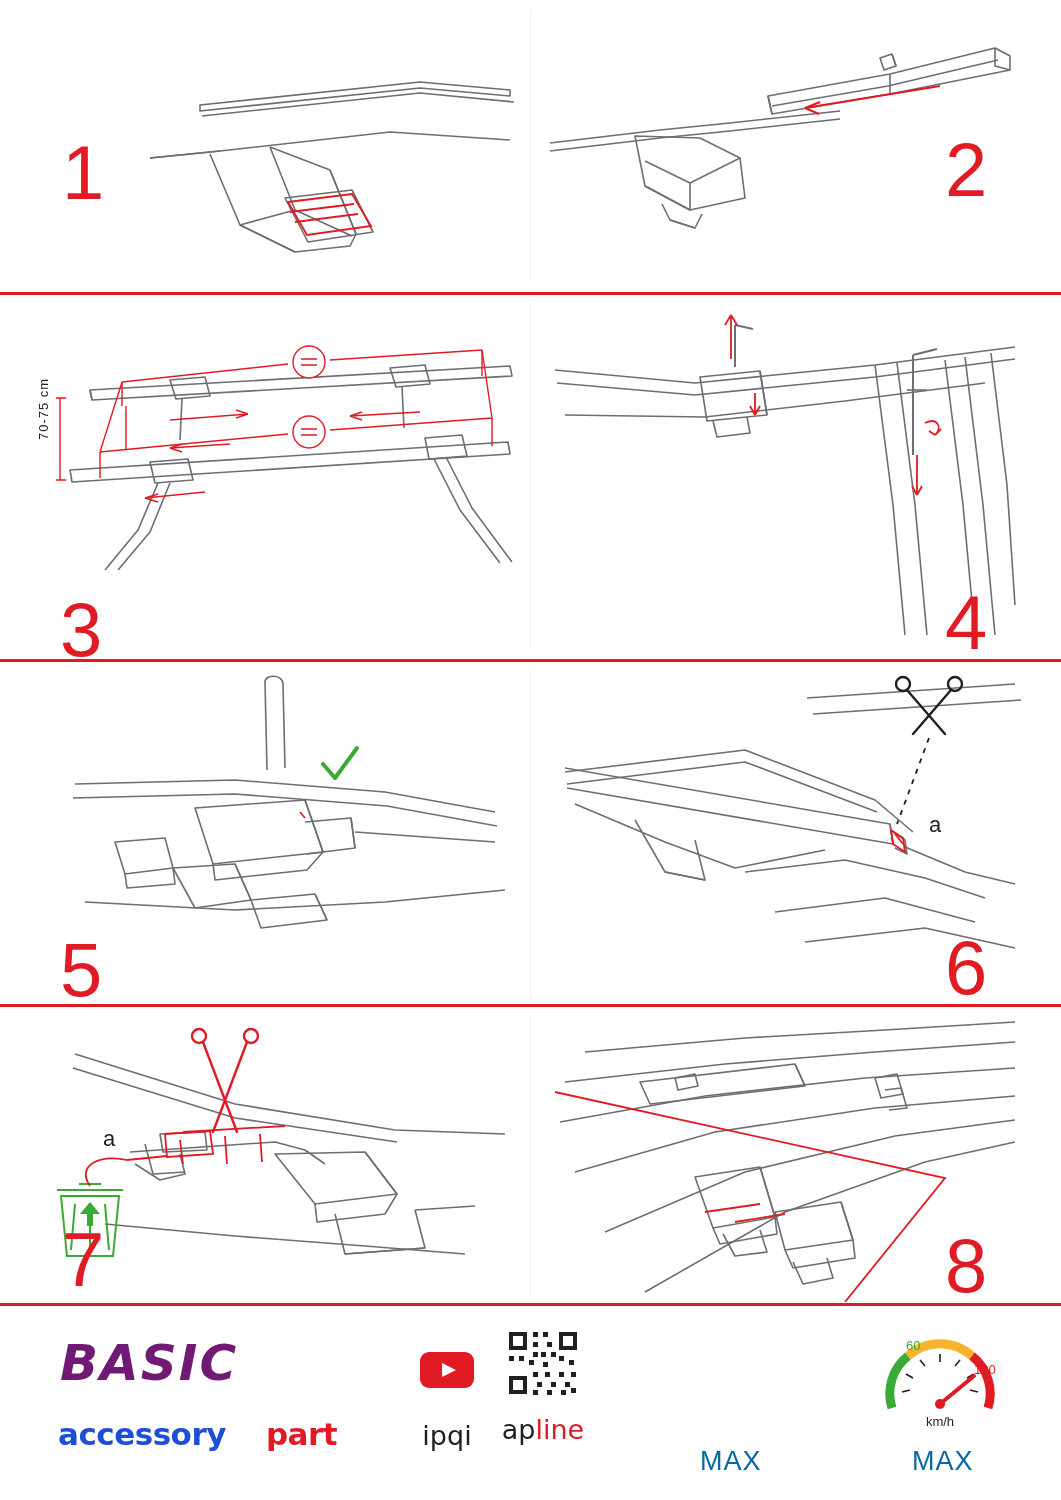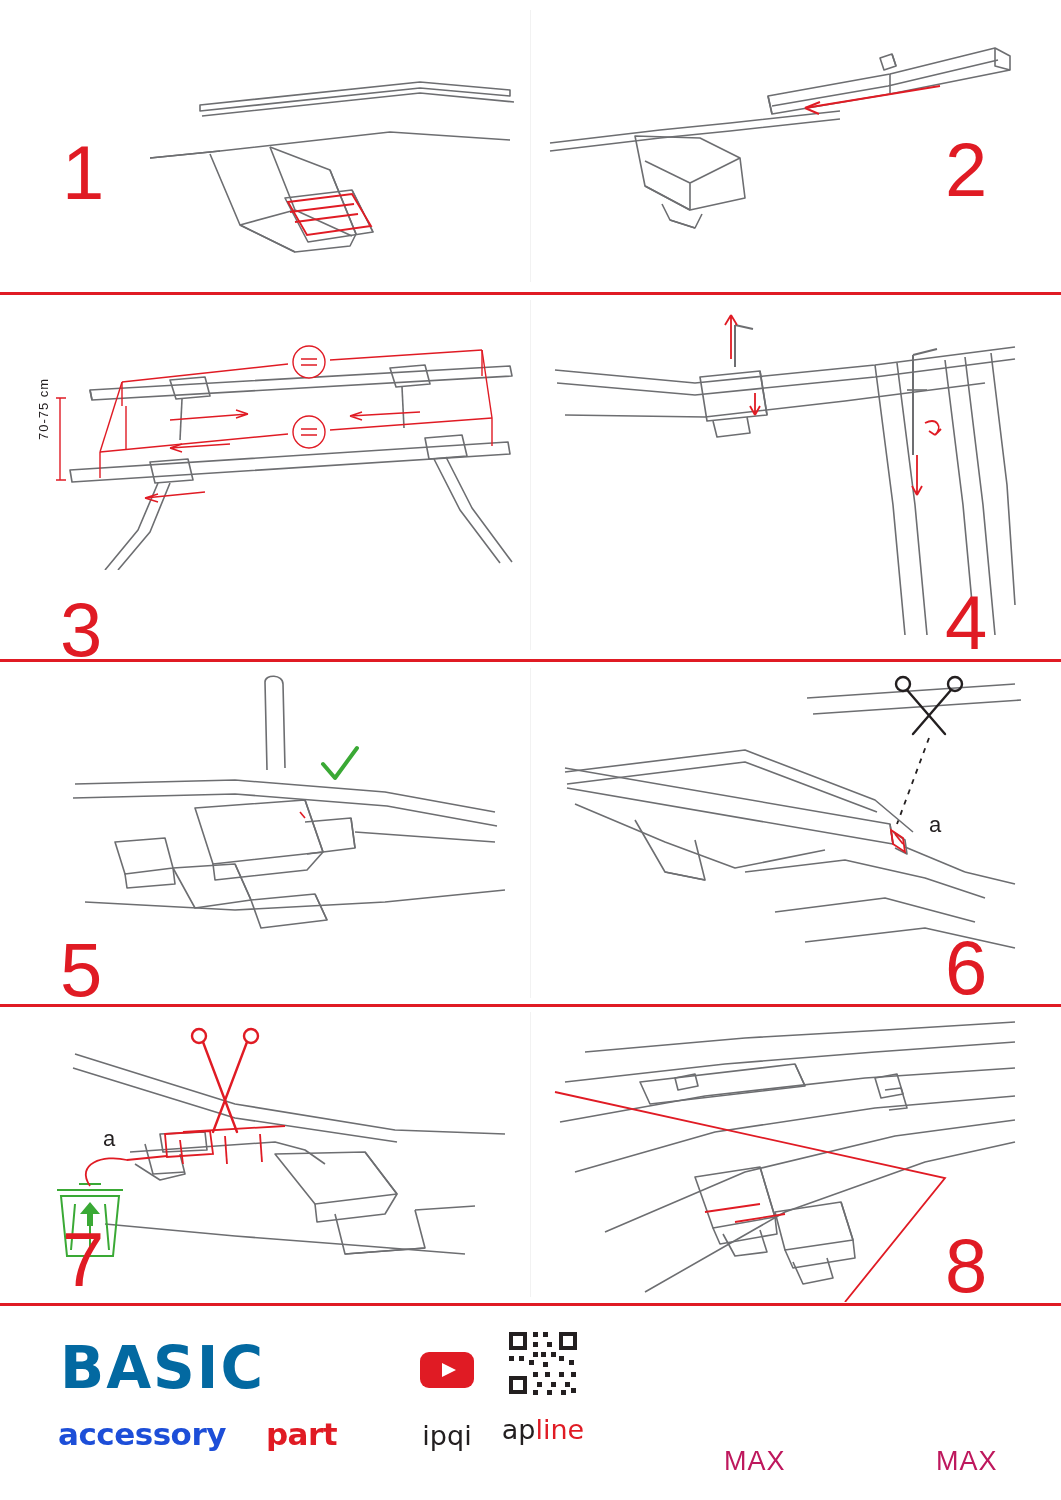--- a/index.html
+++ b/index.html
@@ -52,24 +52,25 @@
   
   .footer {
     position: absolute;
     left: 0; top: 1306px;
     width: 1061px; height: 194px;
   }
   .brand-basic {
     position: absolute;
     left: 60px; top: 28px;
     font-family: "DejaVu Sans", sans-serif;
-    font-size: 58px;
+    font-size: 50px;
     font-weight: bold;
     letter-spacing: 2px;
-    color: #0369a1;
+    color: #701a75;
+    font-style: italic;
   }
   .brand-accessory {
     position: absolute;
     left: 58px; top: 110px;
     font-family: "DejaVu Sans", sans-serif;
     font-size: 31px;
     font-weight: bold;
     letter-spacing: -0.5px;
   }
   .brand-accessory .b1 { color: #1d4ed8; }
@@ -81,23 +82,22 @@
     font-size: 27px;
     letter-spacing: 0px;
     color: #231f20;
   }
   .logo-label .accent { color: #e01b24; }
 
   .max-label {
     position: absolute;
     font-family: "Liberation Sans", sans-serif;
     font-size: 27px;
-    color: #be185d;
+    color: #0369a1;
     letter-spacing: 1px;
-    margin-left: 24px;
   }
   .weight-text {
     font-family: "DejaVu Sans", sans-serif;
     font-size: 26px;
     font-weight: bold;
     fill: #e01b24;
   }
 </style>
 </head>
 <body>
@@ -440,16 +440,35 @@
             <rect x="68" y="62" width="5" height="5"></rect>
         </g>
       </svg>
       <div class="logo-label" style="margin-top:6px;">
         <span>ap</span><span class="accent">line</span>
       </div>
     </div>
 
     <div class="max-label" style="left:700px; top:140px;">MAX</div>
 
+    <div class="logo-block" style="left:860px; top:10px; width:160px;">
+      <svg width="140" height="118" viewBox="0 0 140 118">
+        <g fill="none" stroke-width="9" stroke-linecap="butt">
+          <path d="M22 92 A48 48 0 0 1 38 40" stroke="#3aa935"></path>
+          <path d="M38 40 A48 48 0 0 1 102 40" stroke="#f7b32b"></path>
+          <path d="M102 40 A48 48 0 0 1 118 92" stroke="#e01b24"></path>
+        </g>
+        <g stroke="#231f20" stroke-width="1.6">
+          <path d="M32 76 L40 74 M36 58 L43 62 M50 44 L55 50 M70 38 L70 46 M90 44 L85 50 M104 58 L97 62 M108 76 L100 74"></path>
+        </g>
+        <g stroke="#e01b24" stroke-width="4" stroke-linecap="round" fill="#e01b24">
+          <path d="M70 88 L104 60"></path>
+          <circle cx="70" cy="88" r="5" stroke="none"></circle>
+        </g>
+        <text x="36" y="34" font-family="'Liberation Sans', sans-serif" font-size="13" fill="#3aa935">60</text>
+        <text x="104" y="58" font-family="'Liberation Sans', sans-serif" font-size="13" fill="#e01b24">120</text>
+        <text x="70" y="110" text-anchor="middle" font-family="'Liberation Sans', sans-serif" font-size="13" fill="#231f20">km/h</text>
+      </svg>
+    </div>
     <div class="max-label" style="left:912px; top:140px;">MAX</div>
 
   </div>
 </div>
 
 </body></html>

